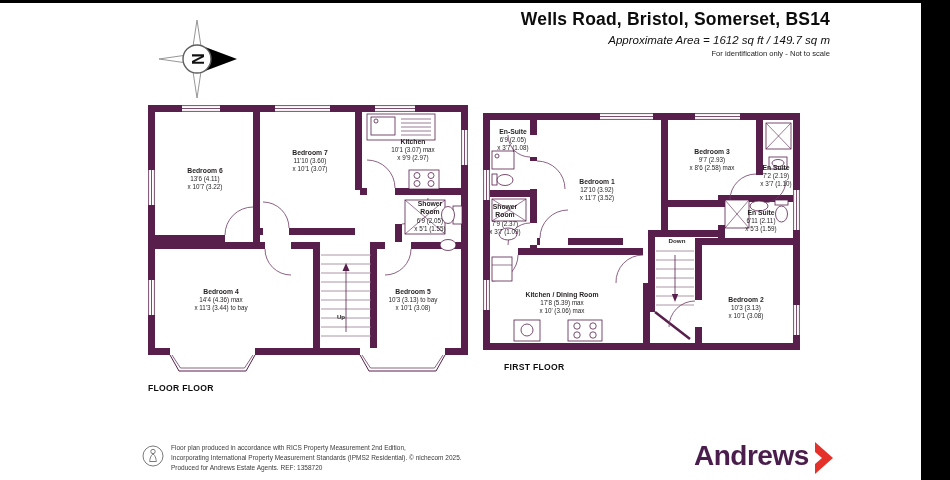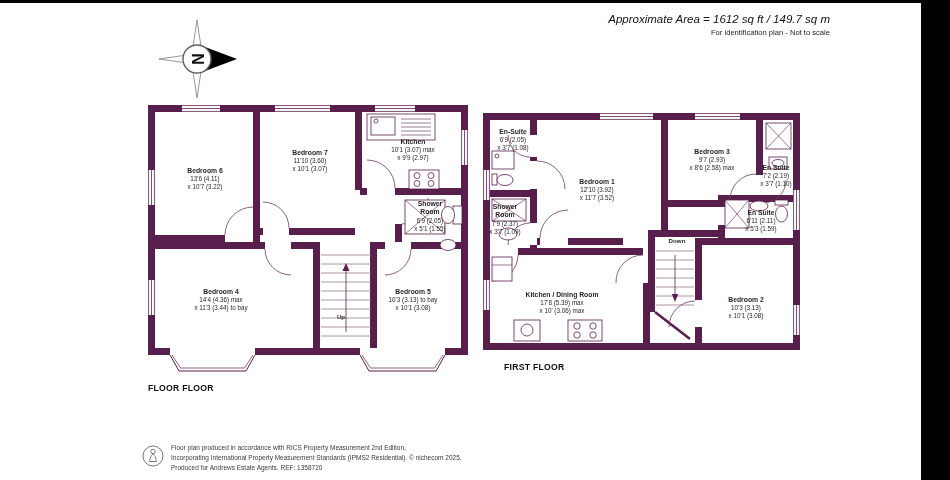--- a/index.html
+++ b/index.html
@@ -29,22 +29,23 @@
 </style>
 </head>
 <body>
 
 <div class="page">
 
   <div class="edge-top"></div>
   <div class="edge-right"></div>
 
   <div class="hdr">
+    <div class="t">Wells Road, Bristol, Somerset, BS14</div>
     <div class="a">Approximate Area = 1612 sq ft / 149.7 sq m</div>
-    <div class="n">For identification plan - Not to scale</div>
+    <div class="n">For identification only - Not to scale</div>
   </div>
 
   <svg class="compass" width="84" height="82" viewBox="0 0 84 82">
     <polygon points="42,2 47,35 37,35" fill="#fff" stroke="#8a8a8a" stroke-width="0.9"></polygon>
     <polygon points="42,80 47,47 37,47" fill="#fff" stroke="#8a8a8a" stroke-width="0.9"></polygon>
     <polygon points="4,41 39,36 39,46" fill="#fff" stroke="#8a8a8a" stroke-width="0.9"></polygon>
     <polygon points="50,29 82,41 50,53" fill="#000"></polygon>
     <circle cx="42" cy="41" r="14" fill="#fff" stroke="#5f5f5f" stroke-width="1.4"></circle>
     <text x="42" y="46.5" font-size="16" font-weight="bold" text-anchor="middle" fill="#111" transform="rotate(90 42 41)">N</text>
   </svg>
@@ -300,14 +301,20 @@
     <circle cx="12" cy="12" r="10" fill="none" stroke="#7a7a7a" stroke-width="1"></circle>
     <circle cx="12" cy="7.5" r="2.2" fill="none" stroke="#7a7a7a" stroke-width="1"></circle>
     <path d="M12,10.2 C9.4,10.8 8.6,17.5 8.6,17.5 L15.4,17.5 C15.4,17.5 14.6,10.8 12,10.2 Z" fill="none" stroke="#7a7a7a" stroke-width="1"></path>
   </svg>
   <div class="foot">
     <div>Floor plan produced in accordance with RICS Property Measurement 2nd Edition,</div>
     <div>Incorporating International Property Measurement Standards (IPMS2 Residential).   © nichecom 2025.</div>
     <div>Produced for Andrews Estate Agents.   REF: 1358720</div>
   </div>
 
+  <div class="brand">
+    <span class="bt">Andrews</span>
+    <svg width="22" height="32" viewBox="0 0 22 32">
+      <polygon points="0,0 18,16 0,32 0,22 7,16 0,10" fill="#e4322b"></polygon>
+    </svg>
+  </div>
 
 </div>
 
 </body></html>

